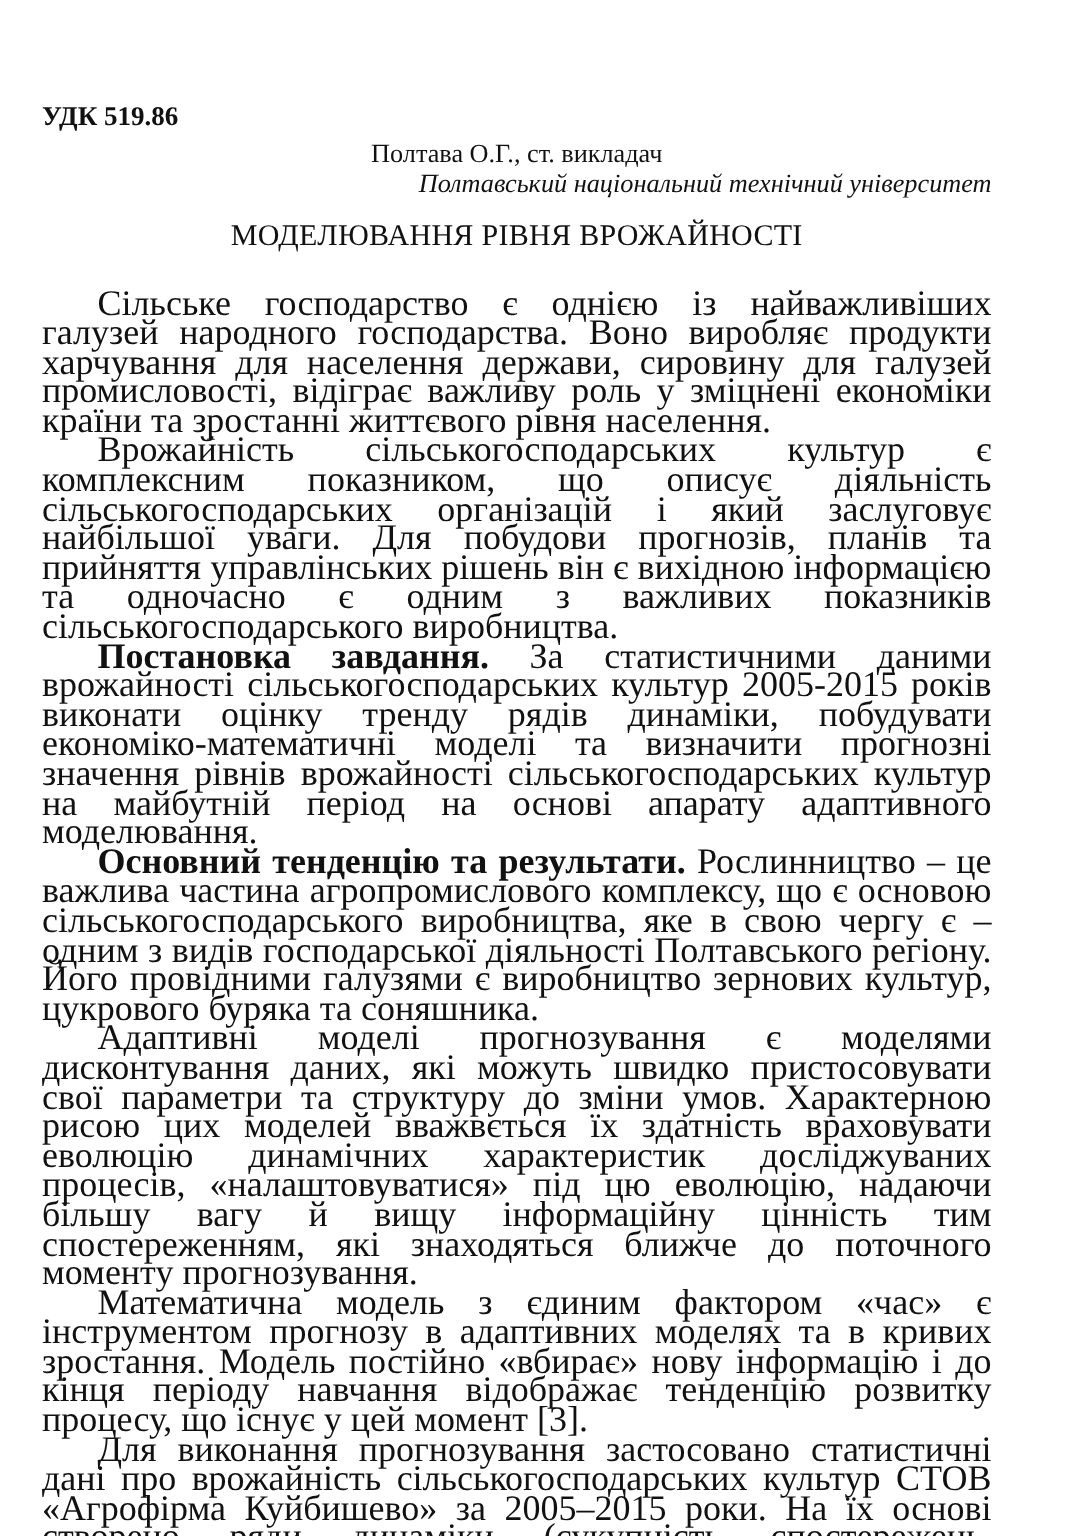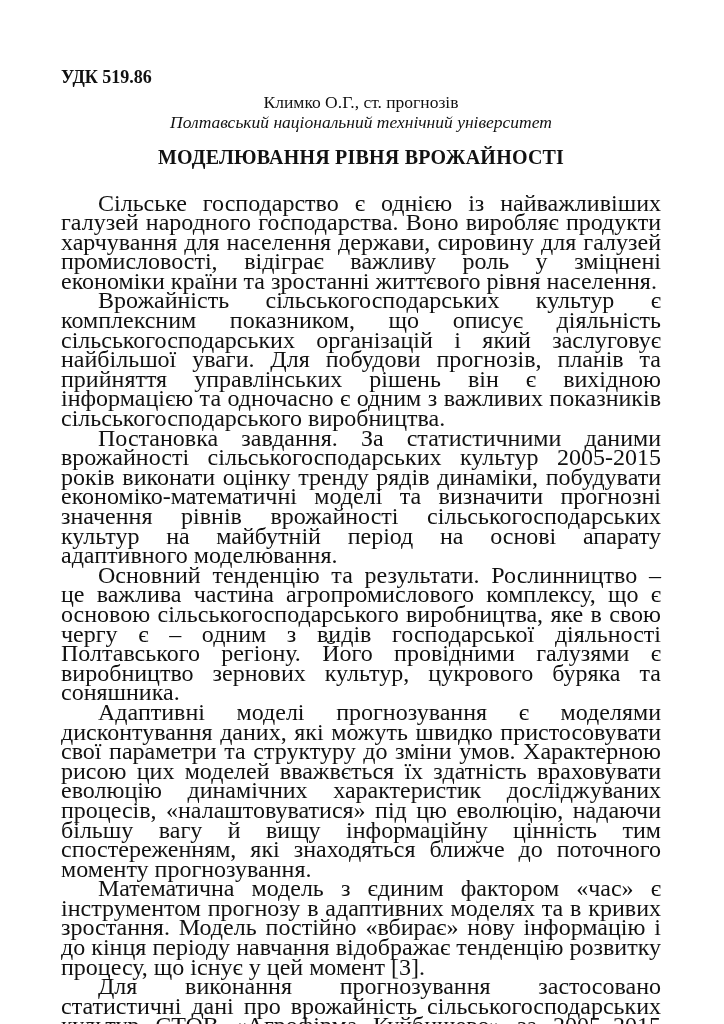--- a/index.html
+++ b/index.html
@@ -11,71 +11,71 @@
     width: 724px;
     height: 1024px;
     color: #111111;
     font-family: "Liberation Serif", serif;
     overflow: hidden;
   }
   .page {
     box-sizing: border-box;
     width: 724px;
     height: 1024px;
-    padding: 67px 63px 0 61px;
+    padding: 67px 63px 0 28px;
     background: #ffffff;
   }
   .udc {
     font-size: 18px;
     line-height: 20px;
     font-weight: bold;
     text-align: left;
   }
   .byline {
     margin-top: 5px;
     text-align: center;
     font-size: 17.5px;
     line-height: 20px;
   }
   .affiliation {
-    text-align: center;
+    text-align: right;
     font-style: italic;
     font-size: 17.5px;
     line-height: 20px;
   }
   .doc-title {
     margin-top: 15px;
     text-align: center;
-    font-weight: bold;
+    font-weight: normal;
     font-size: 20px;
     line-height: 21.5px;
     letter-spacing: 0.2px;
   }
   .body-text {
     margin-top: 25px;
     font-size: 24px;
     line-height: 19.6px;
     text-align: justify;
   }
   .body-text p {
     margin: 0;
     text-indent: 37px;
   }
   .lead {
-    font-weight: normal;
+    font-weight: bold;
   }
 </style>
 </head>
 <body>
 
 <div class="page">
 
   <div class="udc">УДК 519.86</div>
 
-  <div class="byline">Климко О.Г., ст. прогнозів</div>
+  <div class="byline">Полтава О.Г., ст. викладач</div>
 
   <div class="affiliation">Полтавський національний технічний університет</div>
 
 
   <div class="doc-title">
     <div>МОДЕЛЮВАННЯ РІВНЯ ВРОЖАЙНОСТІ</div>
   </div>
 
   <div class="body-text">
 

